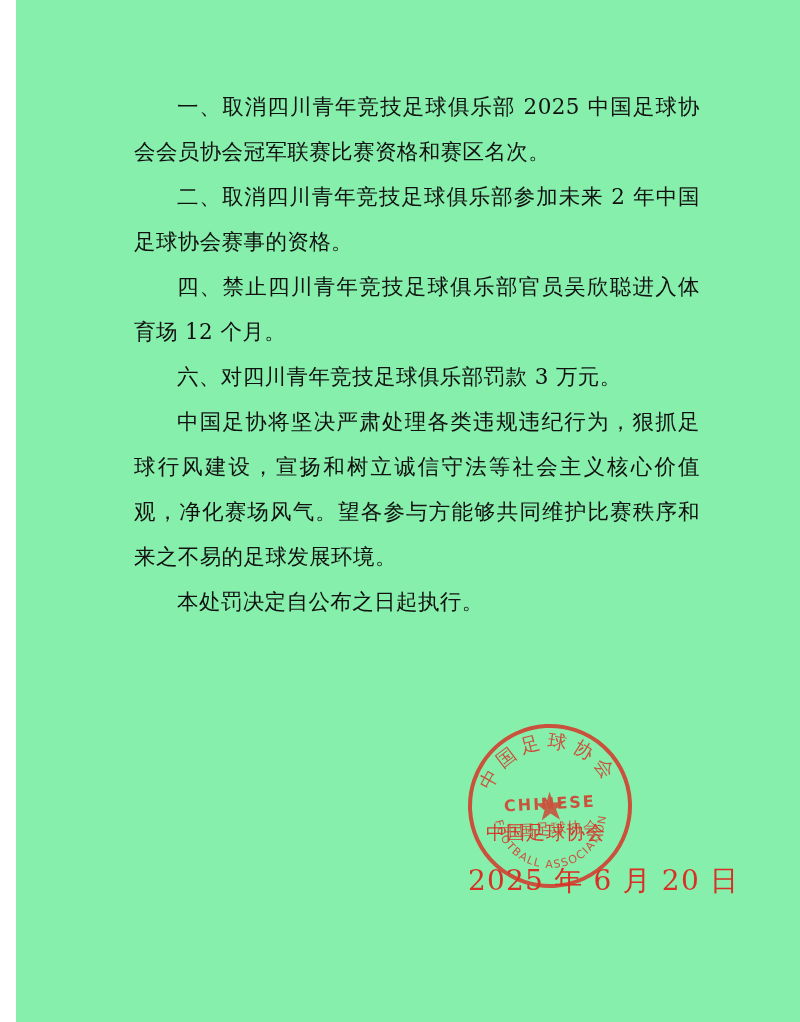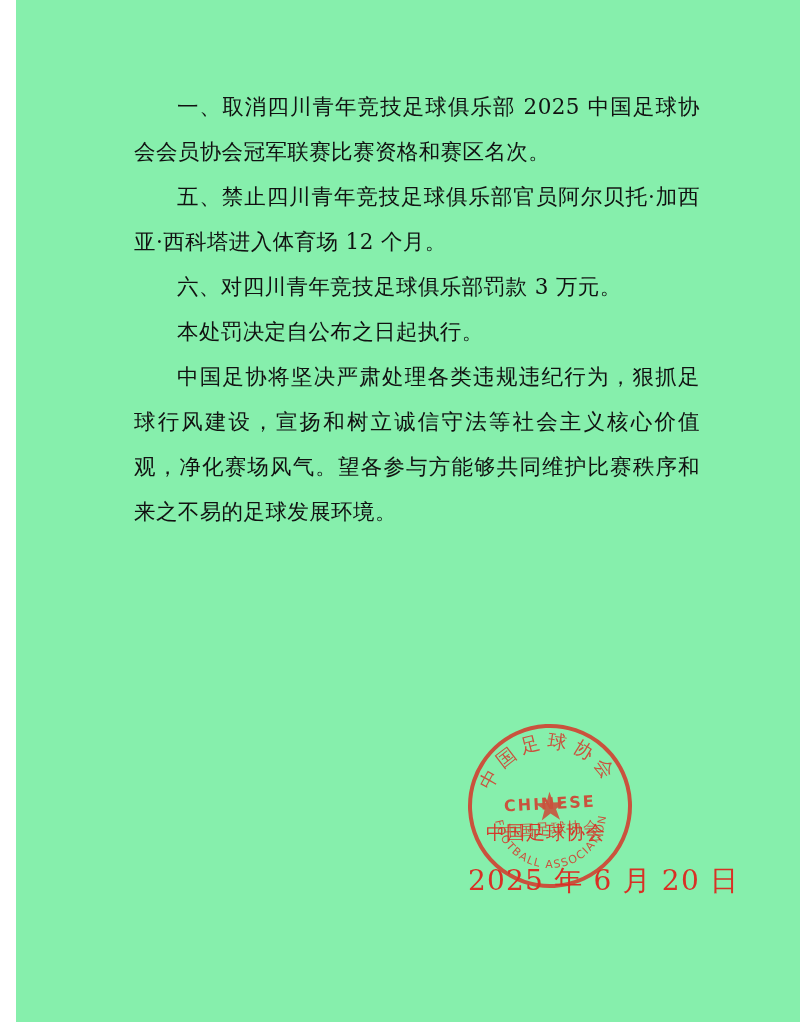--- a/index.html
+++ b/index.html
@@ -144,24 +144,25 @@
     white-space: nowrap;
   }
 </style>
 </head>
 <body>
 
 <div id="page">
 
   <div class="doc-body">
     <p class="para">一、取消四川青年竞技足球俱乐部 2025 中国足球协会会员协会冠军联赛比赛资格和赛区名次。</p>
-    <p class="para">五、禁止四川青年竞技足球俱乐部官员阿尔贝托·加西亚·西科塔进入体育场 12 个月。</p>
+    <p class="para">二、取消四川青年竞技足球俱乐部参加未来 2 年中国足球协会赛事的资格。</p>
+    <p class="para">四、禁止四川青年竞技足球俱乐部官员吴欣聪进入体育场 12 个月。</p>
     <p class="para">六、对四川青年竞技足球俱乐部罚款 3 万元。</p>
+    <p class="para">中国足协将坚决严肃处理各类违规违纪行为，狠抓足球行风建设，宣扬和树立诚信守法等社会主义核心价值观，净化赛场风气。望各参与方能够共同维护比赛秩序和来之不易的足球发展环境。</p>
     <p class="para">本处罚决定自公布之日起执行。</p>
-    <p class="para">中国足协将坚决严肃处理各类违规违纪行为，狠抓足球行风建设，宣扬和树立诚信守法等社会主义核心价值观，净化赛场风气。望各参与方能够共同维护比赛秩序和来之不易的足球发展环境。</p>
   </div>
 
   <div class="sign-block">
 
     <div class="stamp">
       <div class="stamp-inner">
         <div class="stamp-arc-text">
           <svg viewBox="0 0 156 156" aria-hidden="true">
             <defs>
               <path id="arcTop" d="M 16,82 A 62,62 0 0 1 140,82" fill="none"></path>

